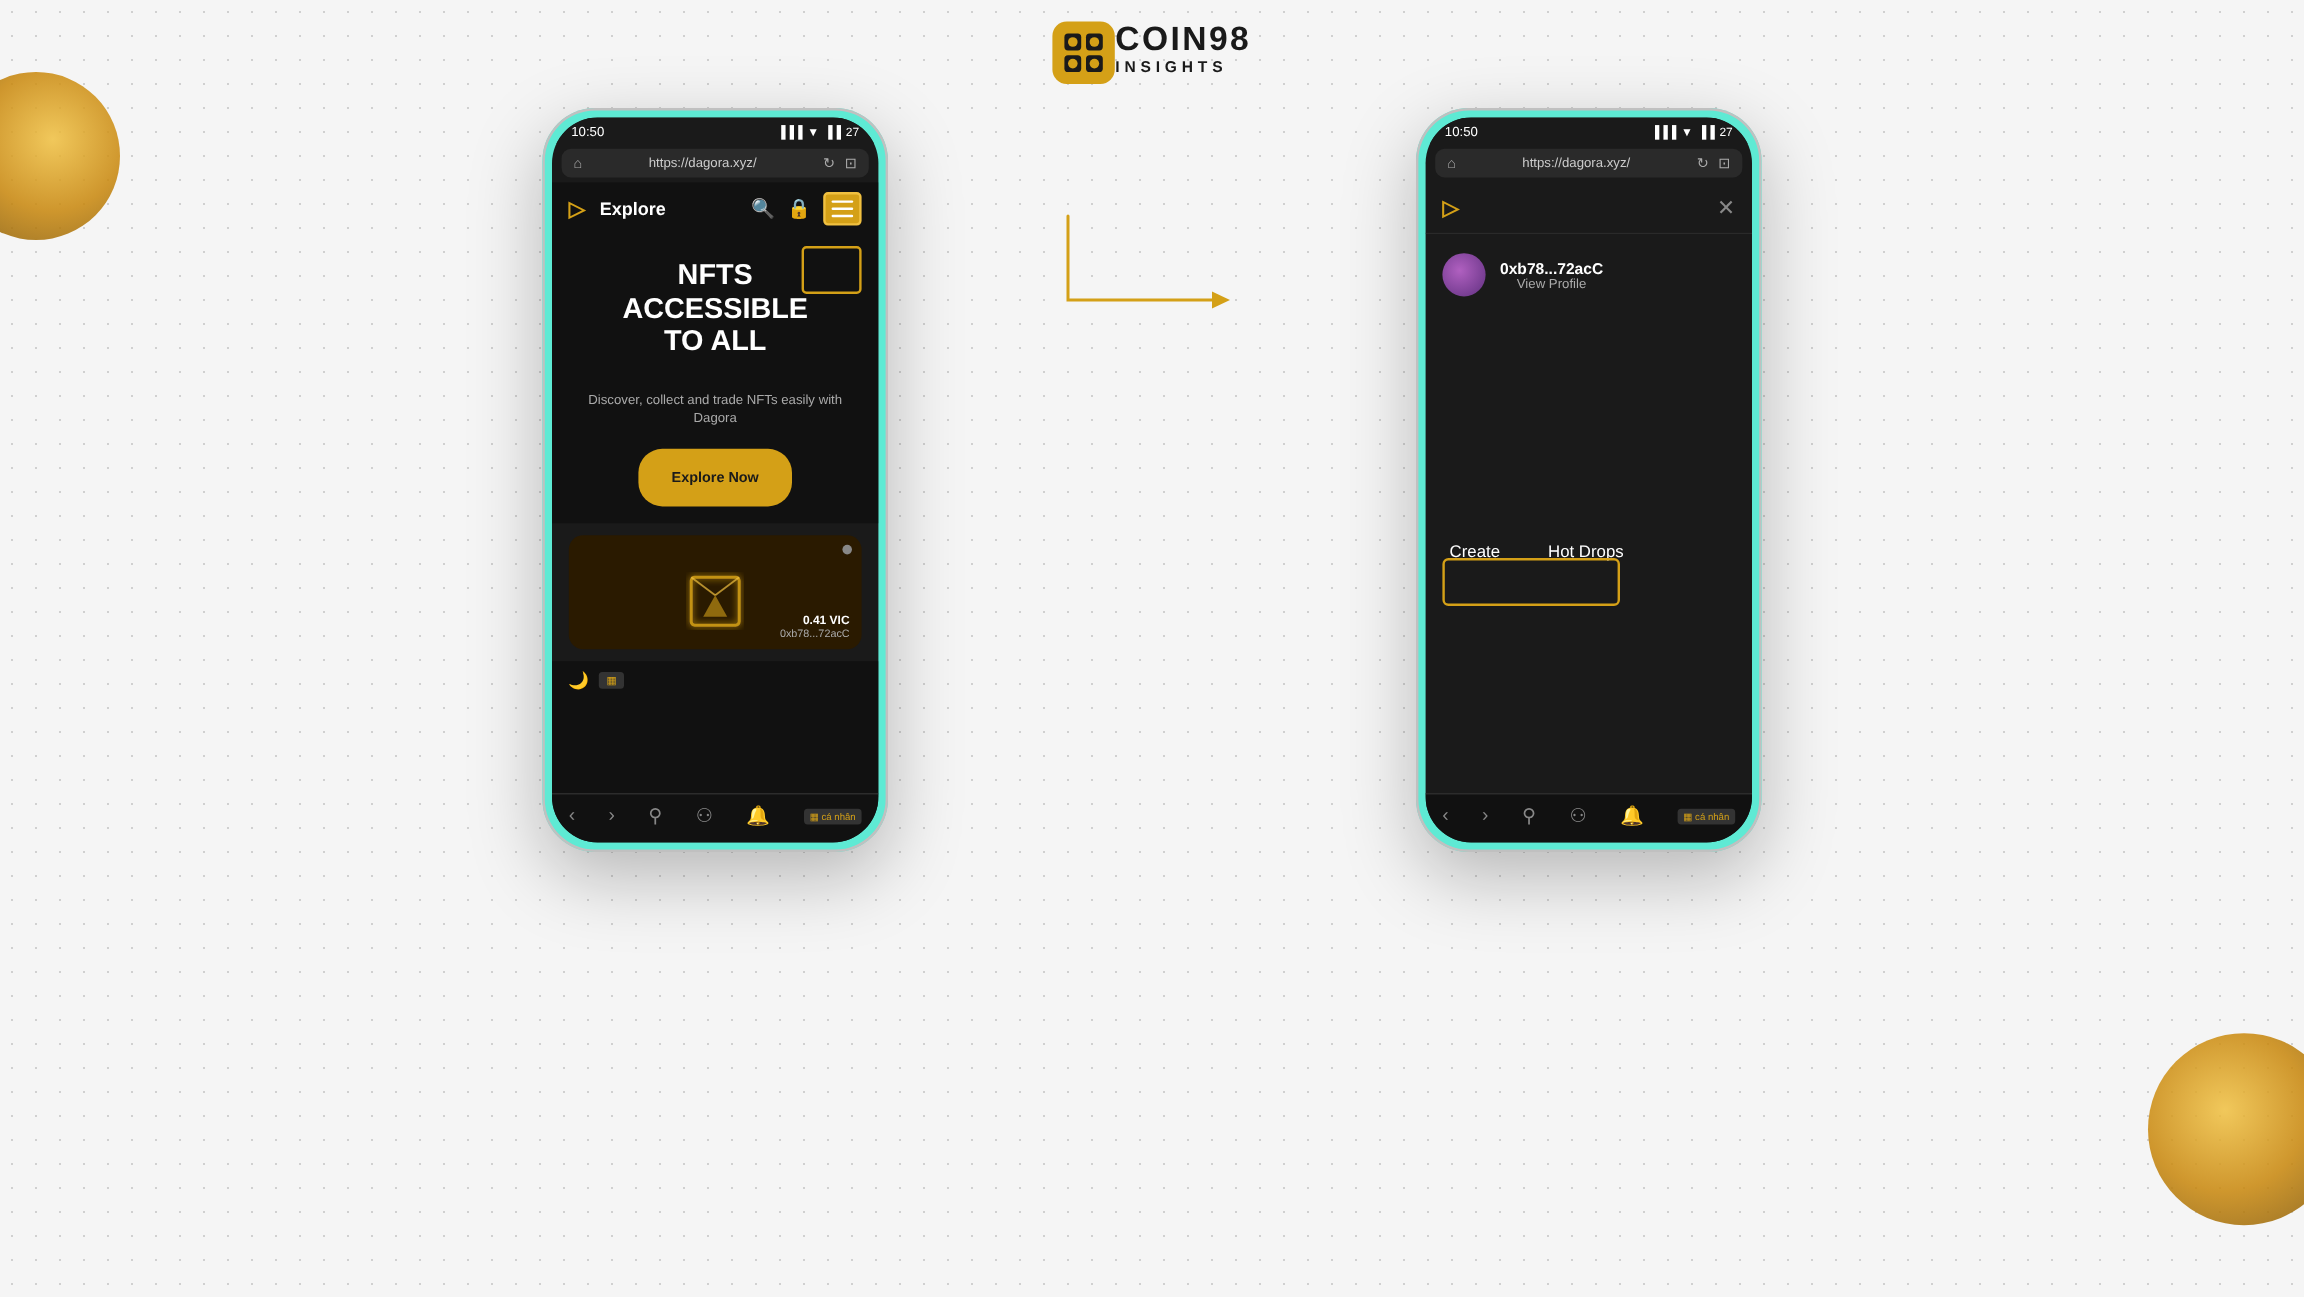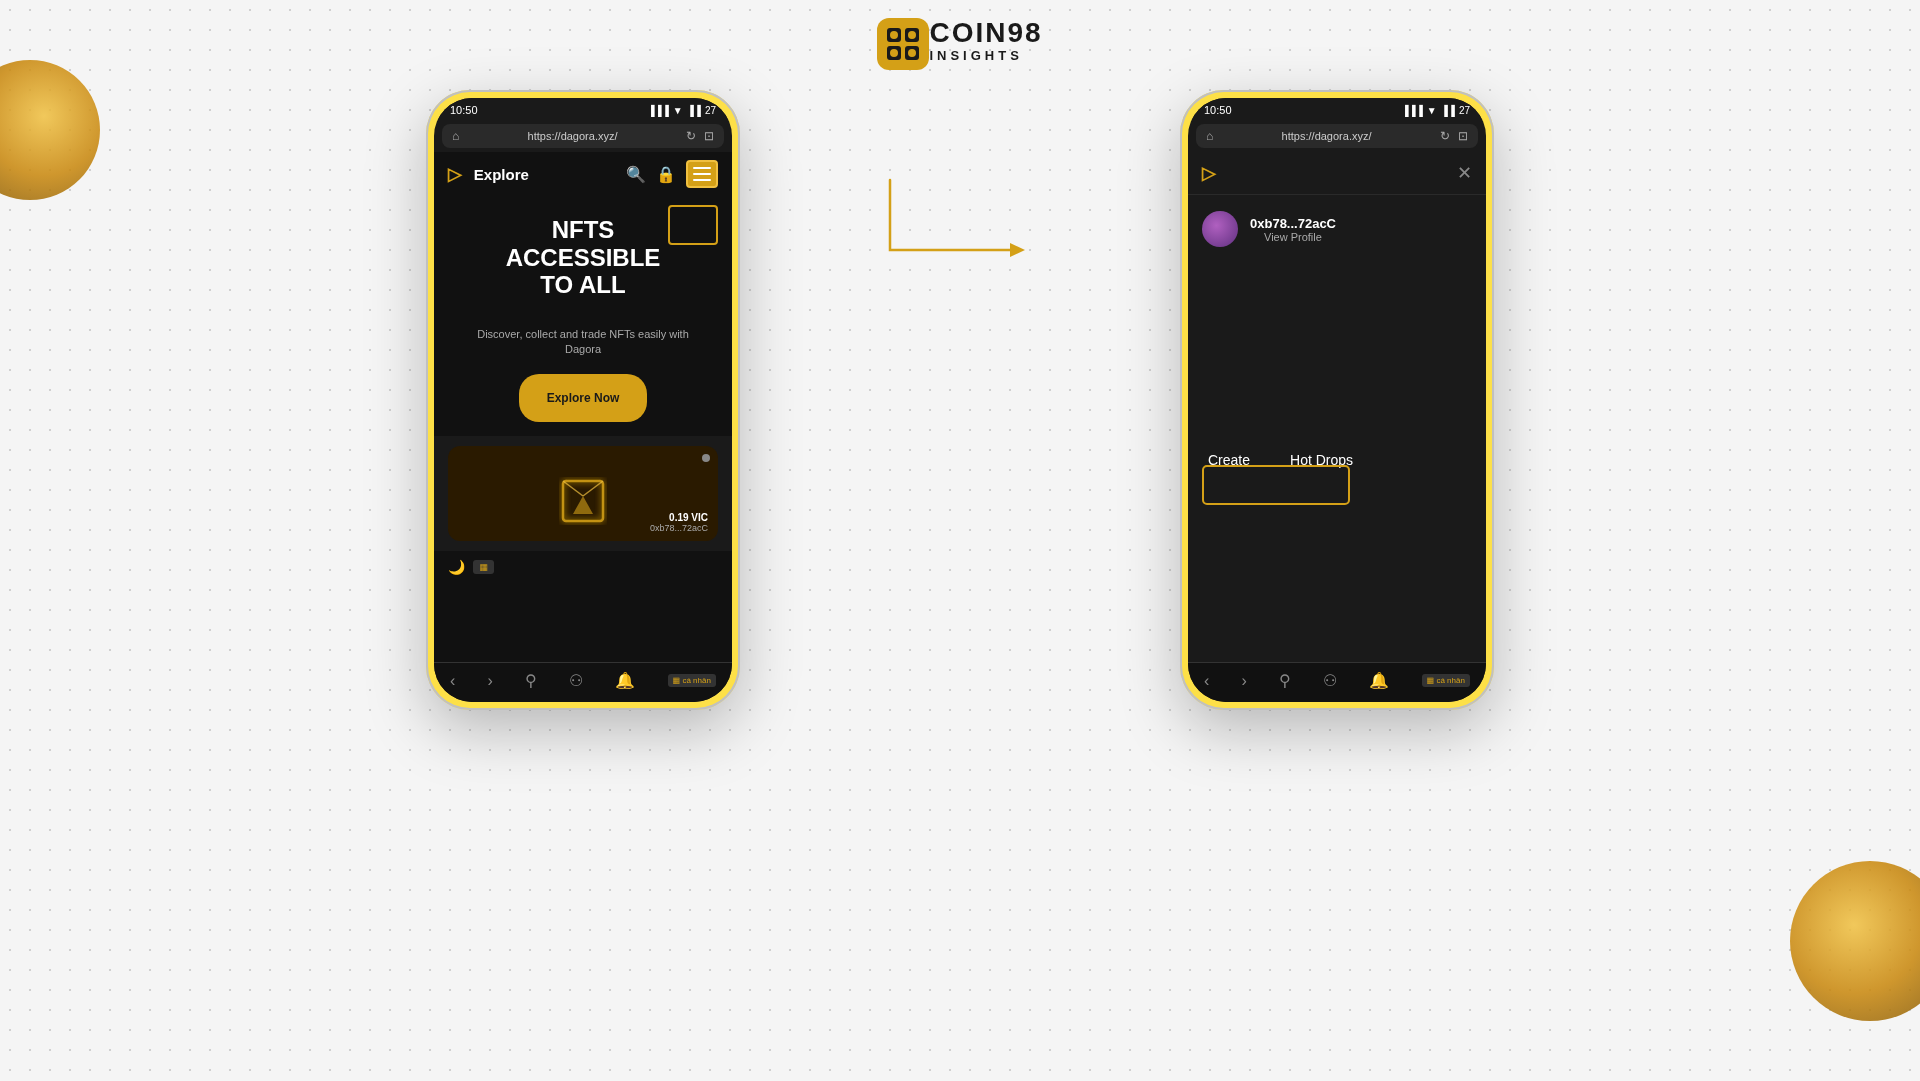--- a/index.html
+++ b/index.html
@@ -85,23 +85,23 @@
       left: 0;
       width: 100%;
       display: flex;
       justify-content: center;
       align-items: flex-start;
       gap: 120px;
     }
 
     
     .phone {
-      width: 314px;
+      width: 288px;
       height: 620px;
-      background: #fde047;
+      background: #5eead4;
       border-radius: 44px;
       position: relative;
       box-shadow: 0 20px 60px rgba(0,0,0,0.25), inset 0 0 0 2px #c0c0c0;
       overflow: hidden;
     }
     .phone-inner {
       position: absolute;
       top: 8px;
       left: 8px;
       right: 8px;
@@ -463,21 +463,21 @@
                     <feMergeNode in="SourceGraphic"></feMergeNode>
                   </feMerge>
               </filter>
             </defs>
             <rect x="15" y="5" width="40" height="40" rx="3" fill="none" stroke="#d4a017" stroke-width="2.5" filter="url(#glow1)" opacity="0.9"></rect>
             <line x1="15" y1="5" x2="35" y2="20" stroke="#f0c040" stroke-width="1.5" opacity="0.7"></line>
             <line x1="55" y1="5" x2="35" y2="20" stroke="#f0c040" stroke-width="1.5" opacity="0.7"></line>
             <polygon points="35,20 25,38 45,38" fill="#d4a017" opacity="0.6"></polygon>
           </svg>
           <div class="nft-price-row">
-            <div class="nft-price">0.19 VIC</div>
+            <div class="nft-price">0.41 VIC</div>
             <div class="nft-address">0xb78...72acC</div>
           </div>
         </div>
 
         <div style="flex:1; background:#111;">
           <div style="padding:8px 14px; display:flex; align-items:center; gap:8px;">
             <span style="color:#555; font-size:14px;">🌙</span>
             <div style="background:#333; border-radius:3px; padding:2px 6px; display:flex; align-items:center; gap:3px;">
               <span style="font-size:9px; color:#d4a017;">▦</span>
             </div>

